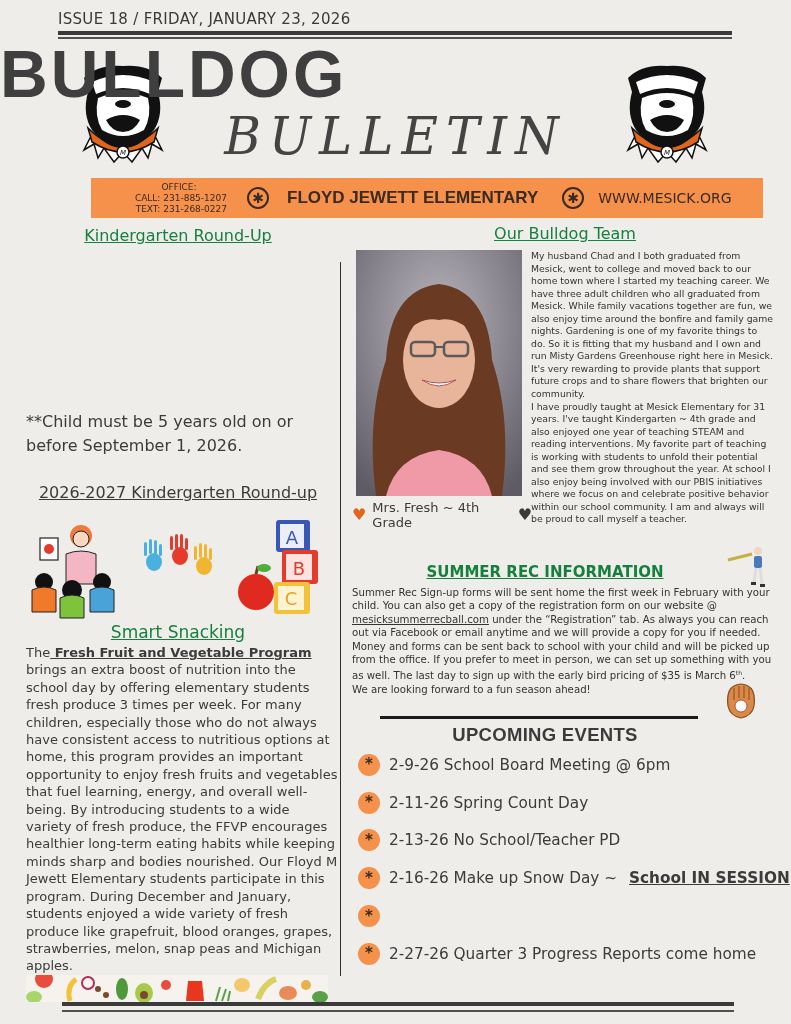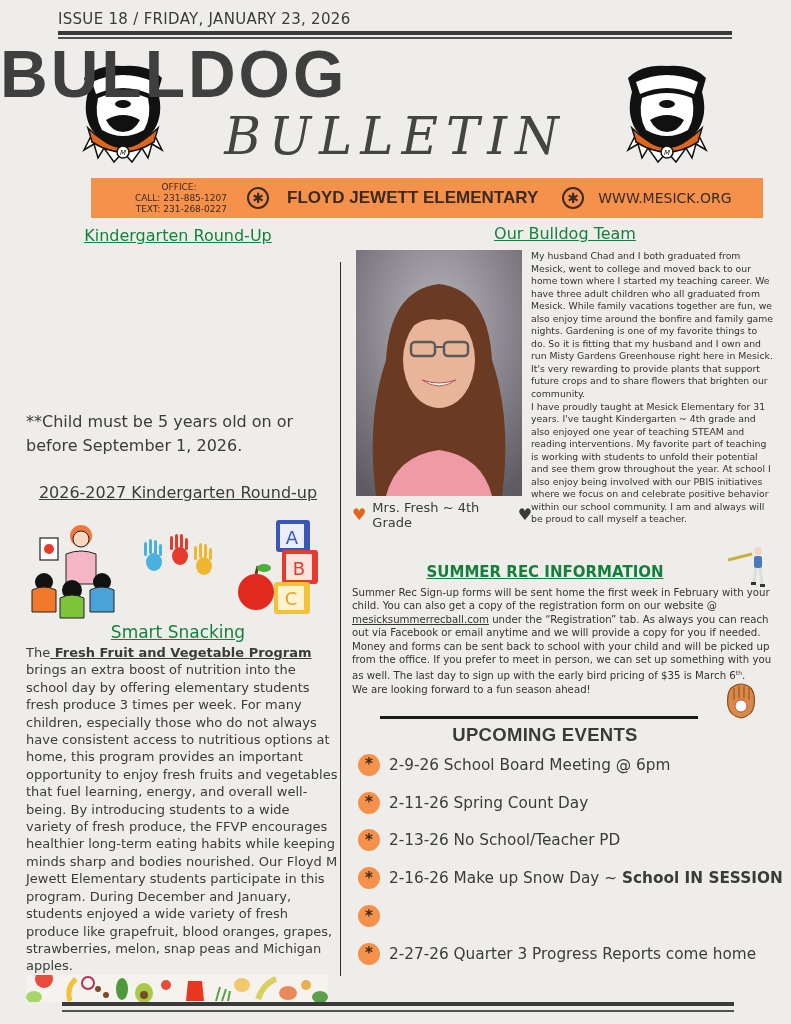--- a/index.html
+++ b/index.html
@@ -54,21 +54,21 @@
 
   .rec-head { left: 350px; width: 390px; top: 563px; font-size: 15px; font-weight: bold; }
   .rec-body { left: 352px; top: 586px; width: 420px; font-size: 10.2px; line-height: 13.4px; color: #333; }
   .rec-body .link { text-decoration: underline; }
 
   .ev-rule { left: 380px; top: 716px; width: 318px; height: 3px; background: #1a1a1a; }
   .ev-head { left: 350px; width: 390px; top: 724px; font-size: 18.5px; font-weight: bold; text-align: center; color: #3b3b3b; font-family: "Liberation Sans", sans-serif; letter-spacing: 0.3px; }
   .events { left: 358px; top: 746px; width: 430px; list-style: none; }
   .events li { display: flex; align-items: center; height: 37.8px; font-size: 15.3px; color: #3b3b3b; white-space: nowrap; }
   .bullet { width: 22px; height: 22px; border-radius: 50%; background: #f5914a; color: #3a2a20; display: flex; align-items: center; justify-content: center; font-size: 15px; font-weight: bold; margin-right: 9px; flex: none; line-height: 1; }
-  .ev-emph { font-weight: bold; margin-left: 5px; }
+  .ev-emph { font-weight: bold; text-decoration: underline; margin-left: 12px; }
 </style>
 </head>
 <body>
 
 <div class="abs issue">ISSUE 18 / FRIDAY, JANUARY 23, 2026</div>
 <div class="abs rule-thick" style="left:58px; top:31px; width:674px;"></div>
 <div class="abs rule-thin" style="left:58px; top:37px; width:674px;"></div>
 
 <div class="abs logo" style="left:68px; top:58px;">
   <svg viewBox="0 0 110 110">

